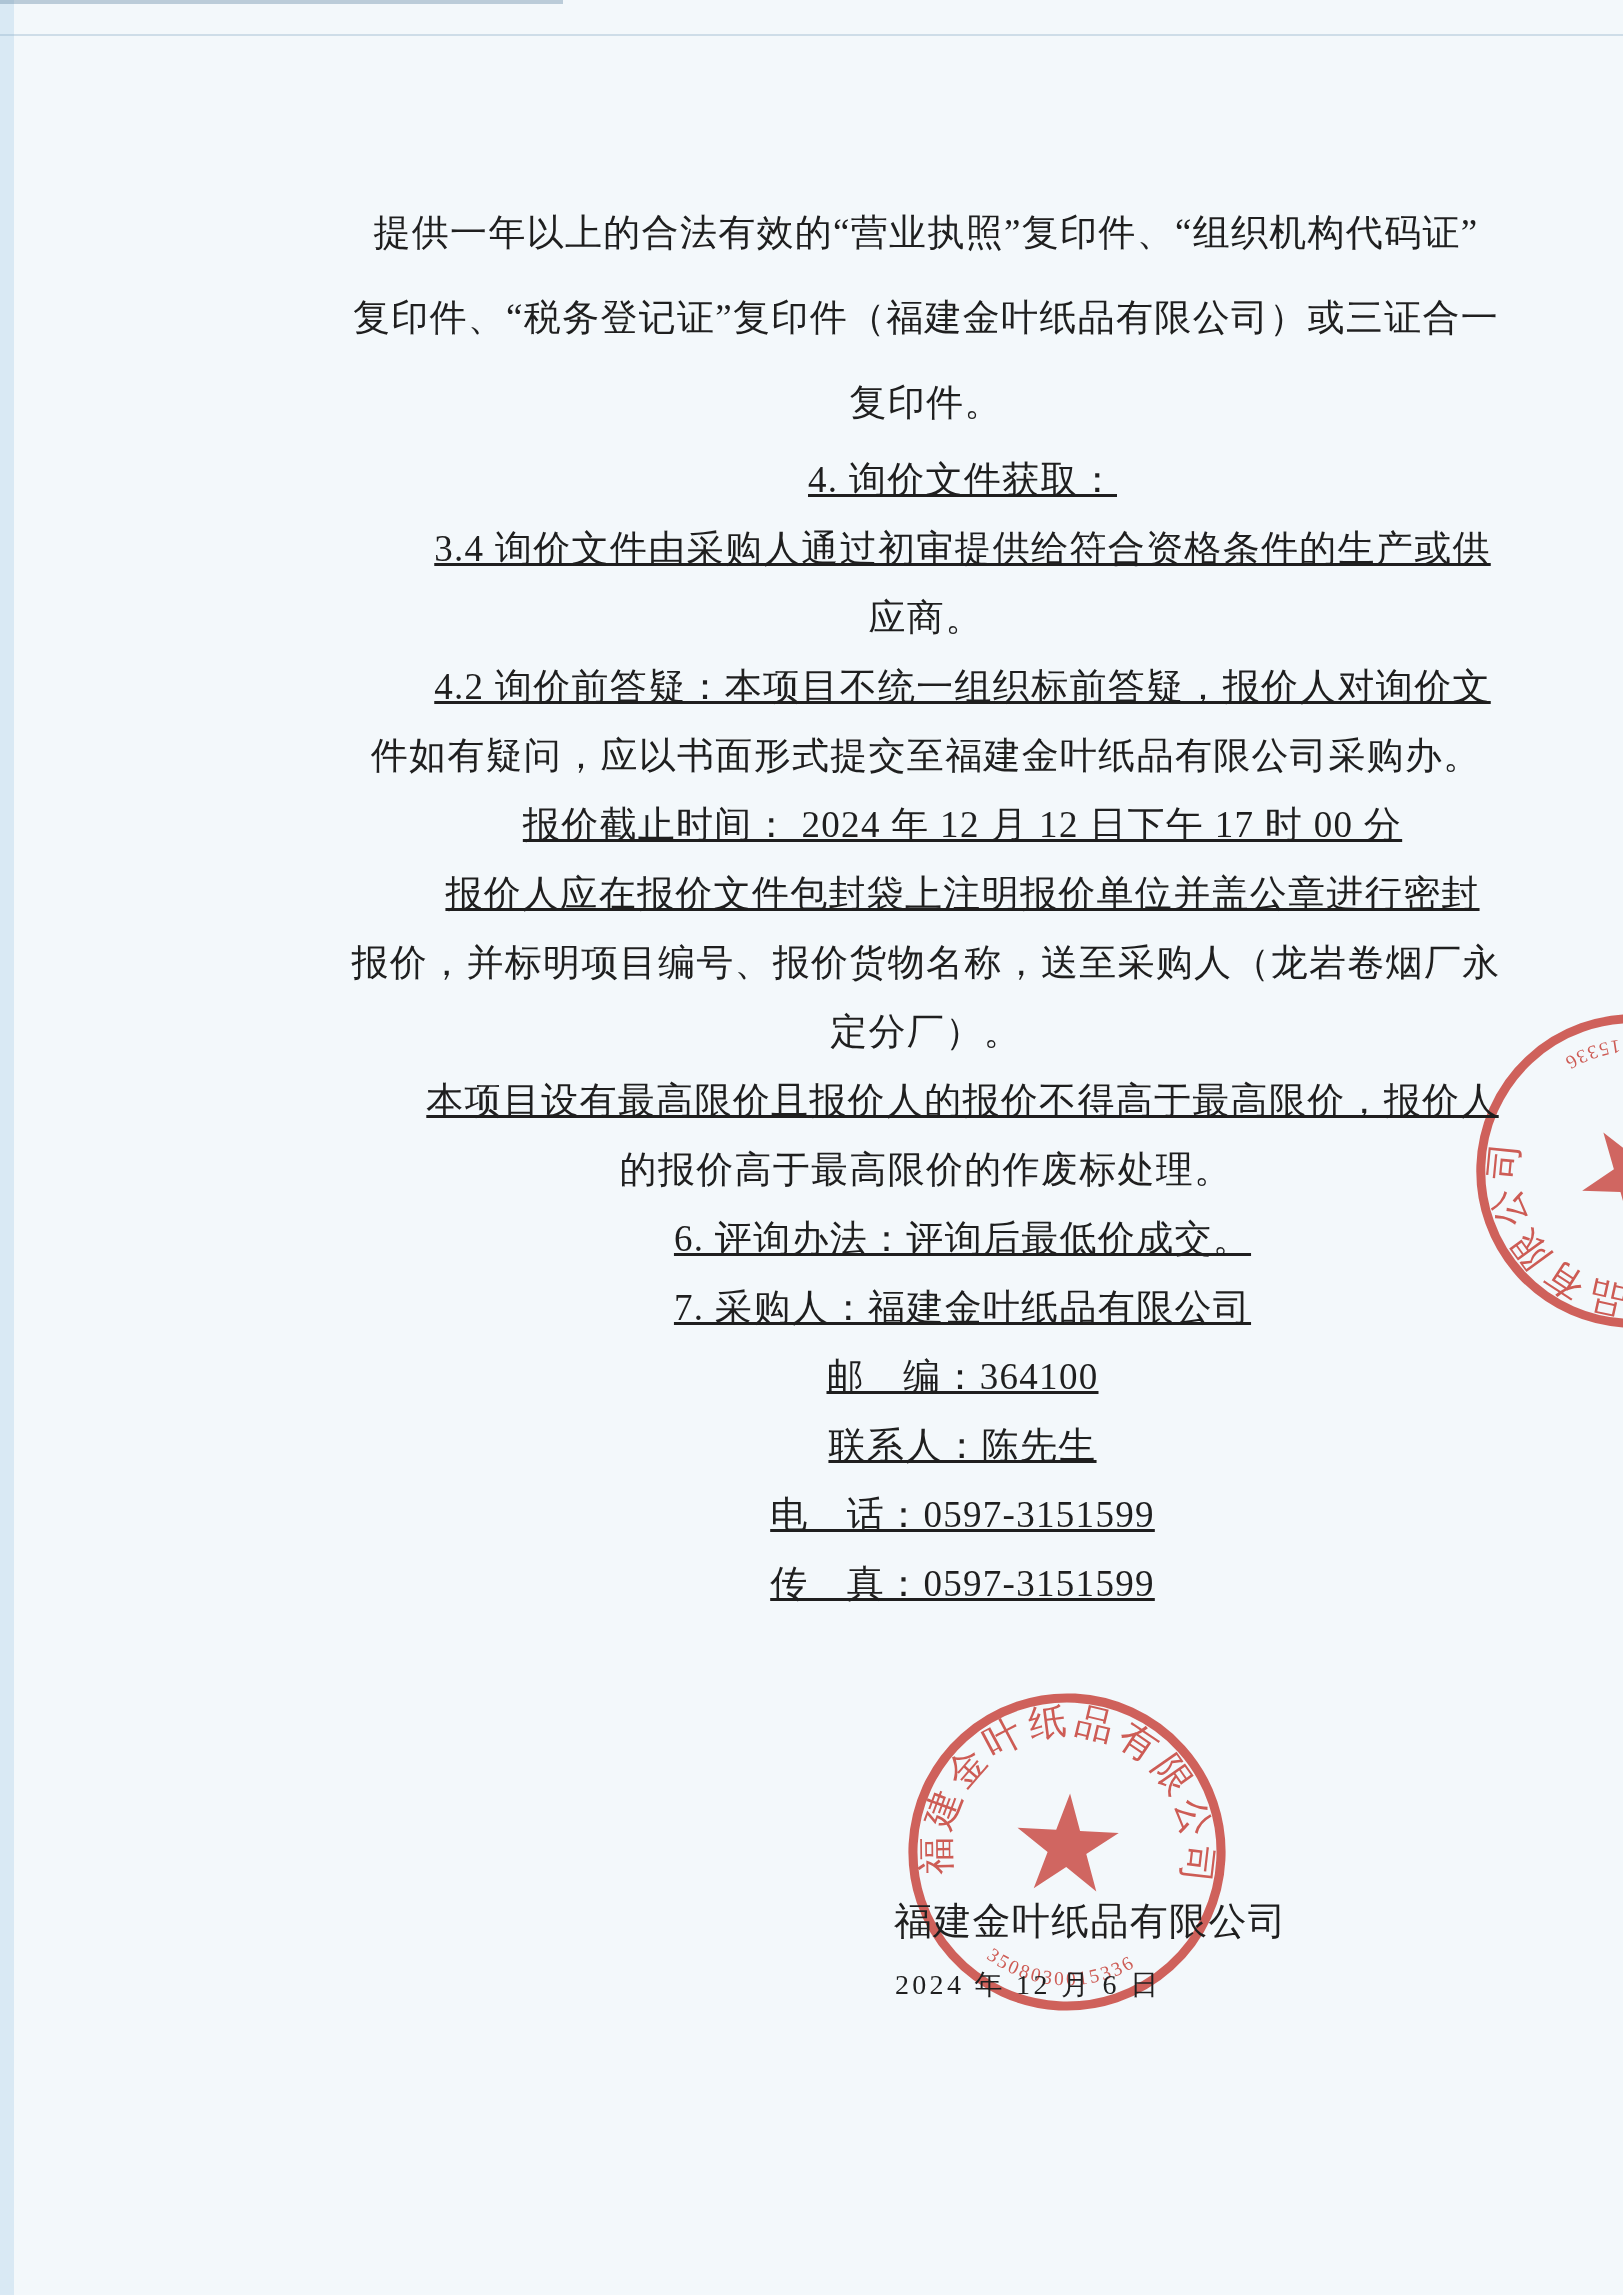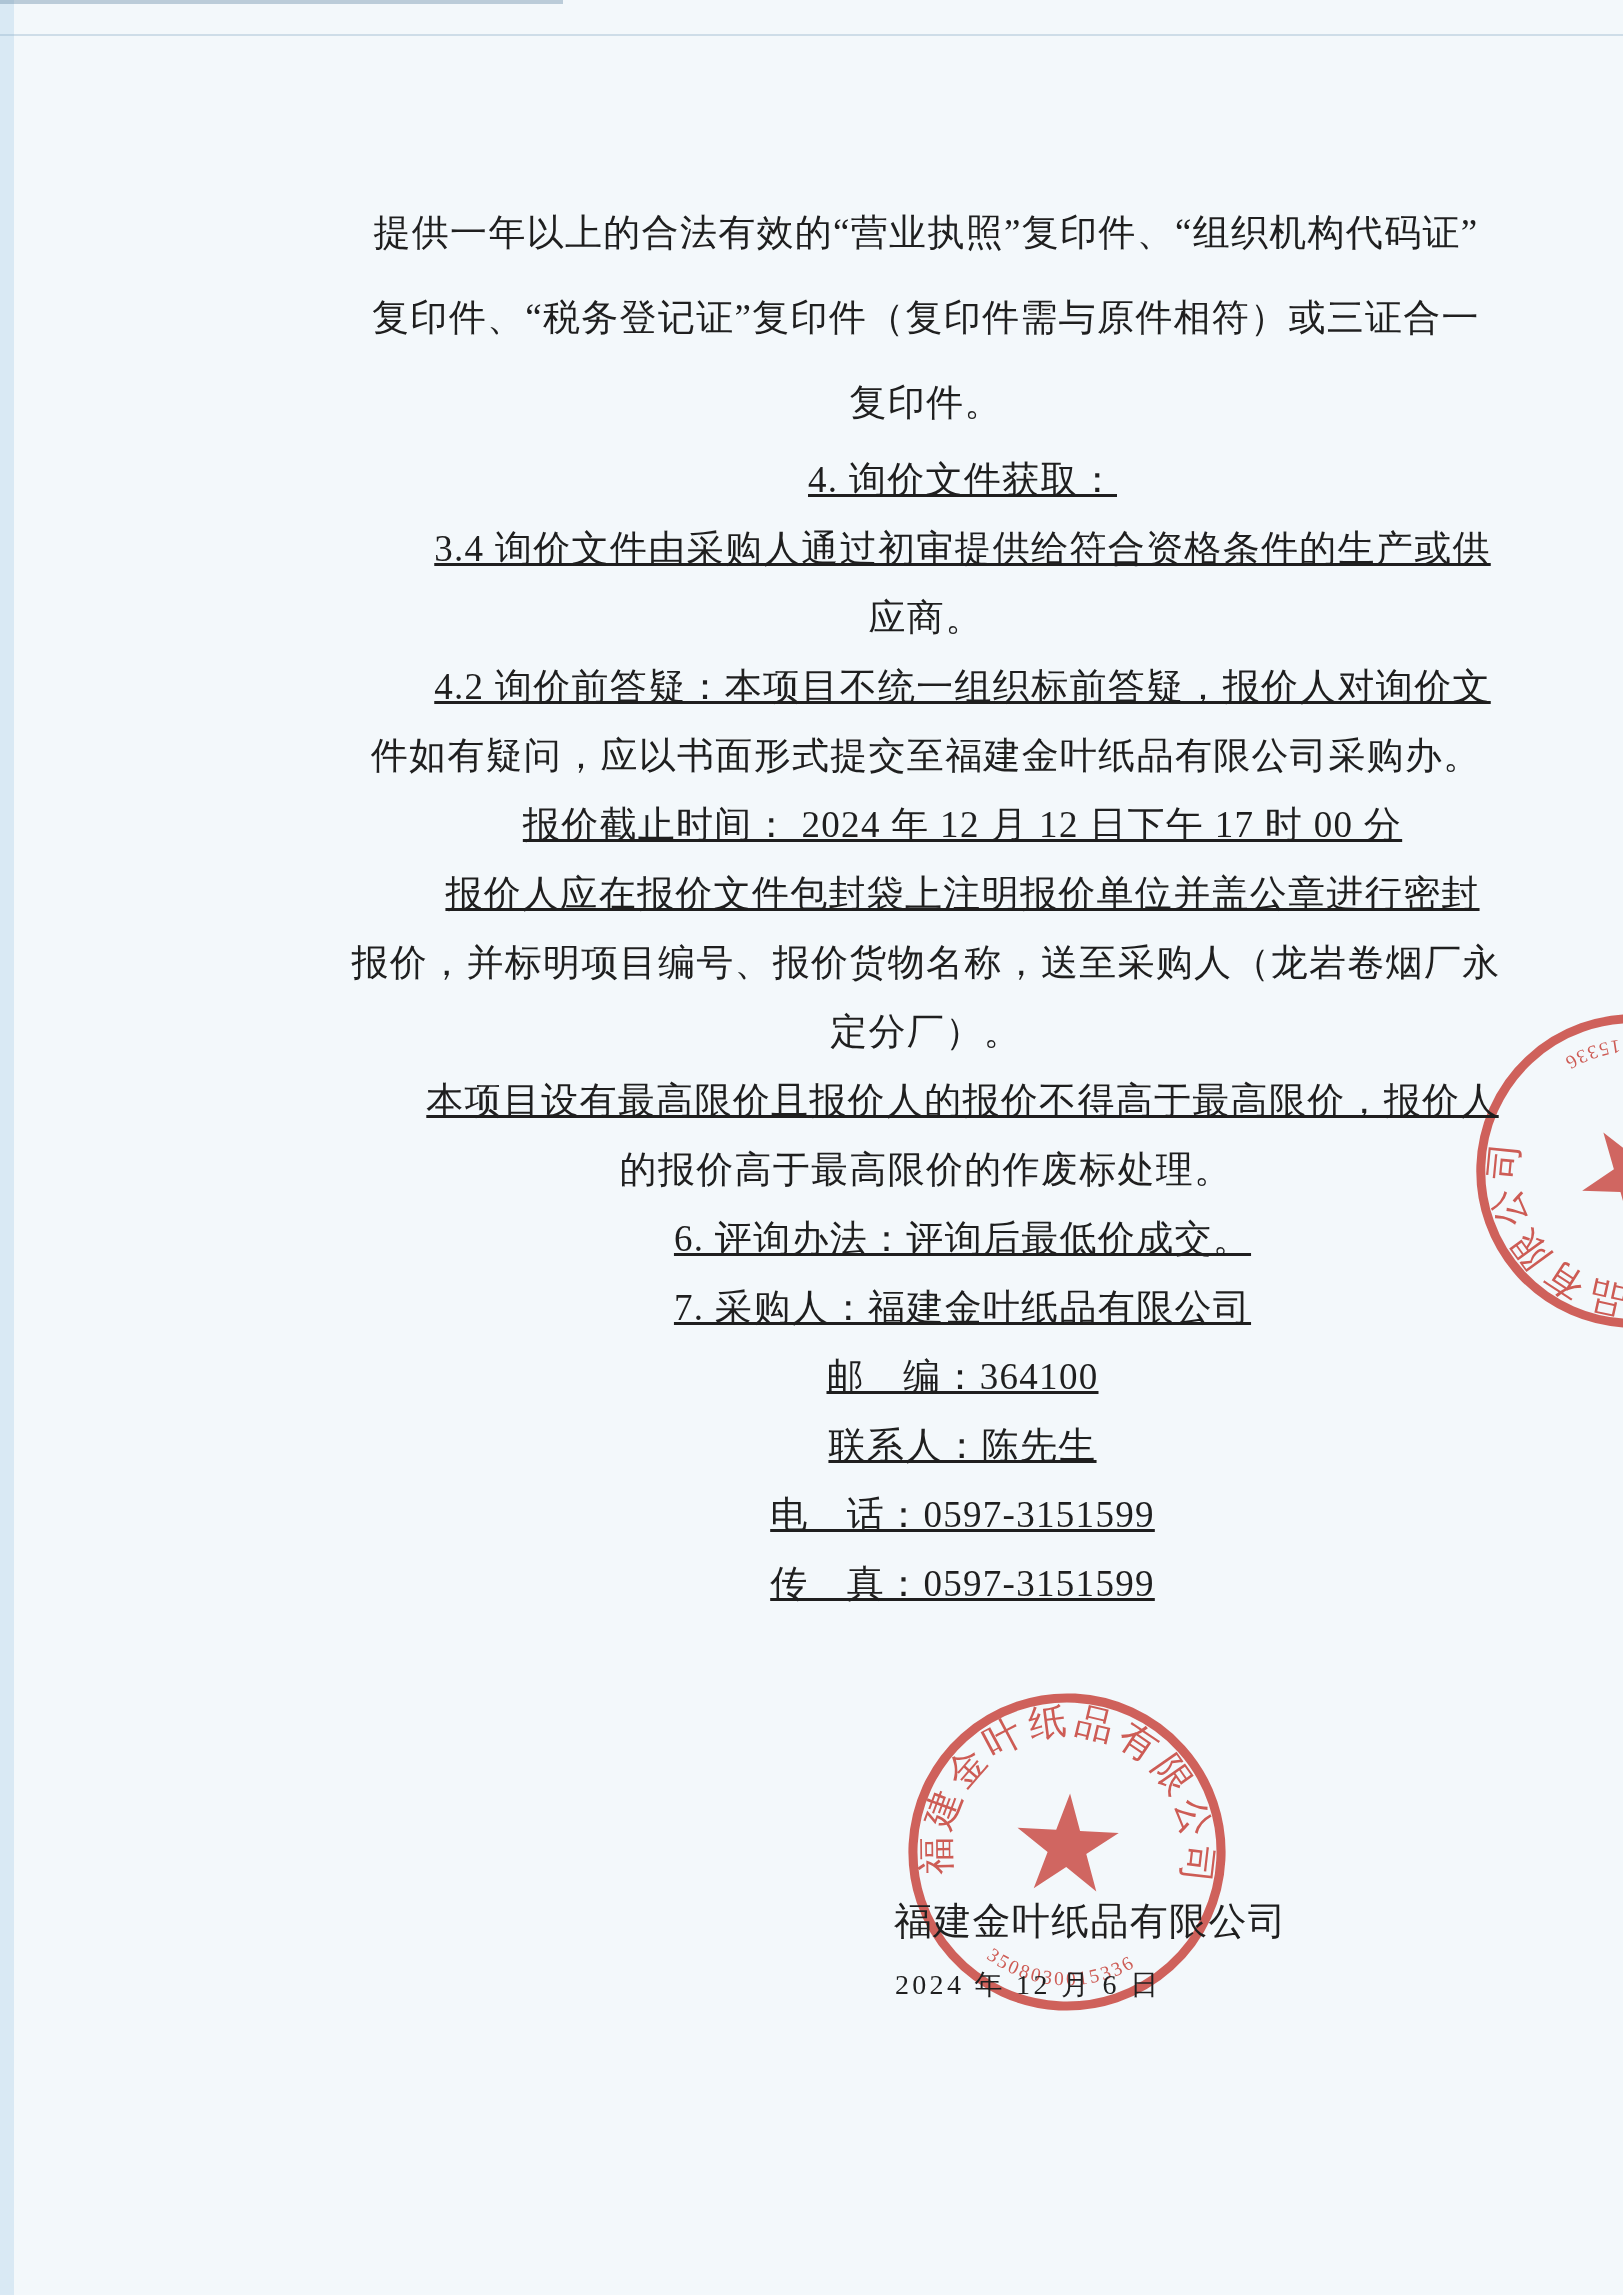--- a/index.html
+++ b/index.html
@@ -80,21 +80,21 @@
         <textPath href="#arcTop2" startOffset="50%" text-anchor="middle">福建金叶纸品有限公司</textPath>
       </text>
       <text font-size="30" fill="#c8463e" opacity="0.88" letter-spacing="4" font-family="Liberation Serif, DejaVu Serif, serif">
         <textPath href="#arcBot2" startOffset="50%" text-anchor="middle">3508030015336</textPath>
       </text>
     </svg>
   </div>
 
   <main class="body-text" id="lines">
       <div class="line p1 flush">提供一年以上的合法有效的“营业执照”复印件、“组织机构代码证”</div>
-      <div class="line p1 flush">复印件、“税务登记证”复印件（复印件需与原件相符）或三证合一</div>
+      <div class="line p1 flush">复印件、“税务登记证”复印件（福建金叶纸品有限公司）或三证合一</div>
       <div class="line p1 flush">复印件。</div>
       <div class="line indent">4. 询价文件获取：</div>
       <div class="line indent">3.4 询价文件由采购人通过初审提供给符合资格条件的生产或供</div>
       <div class="line flush">应商。</div>
       <div class="line indent">4.2 询价前答疑：本项目不统一组织标前答疑，报价人对询价文</div>
       <div class="line flush">件如有疑问，应以书面形式提交至福建金叶纸品有限公司采购办。</div>
       <div class="line indent">报价截止时间： 2024 年 12 月 12 日下午 17 时 00 分</div>
       <div class="line indent">报价人应在报价文件包封袋上注明报价单位并盖公章进行密封</div>
       <div class="line flush">报价，并标明项目编号、报价货物名称，送至采购人（龙岩卷烟厂永</div>
       <div class="line flush">定分厂）。</div>

